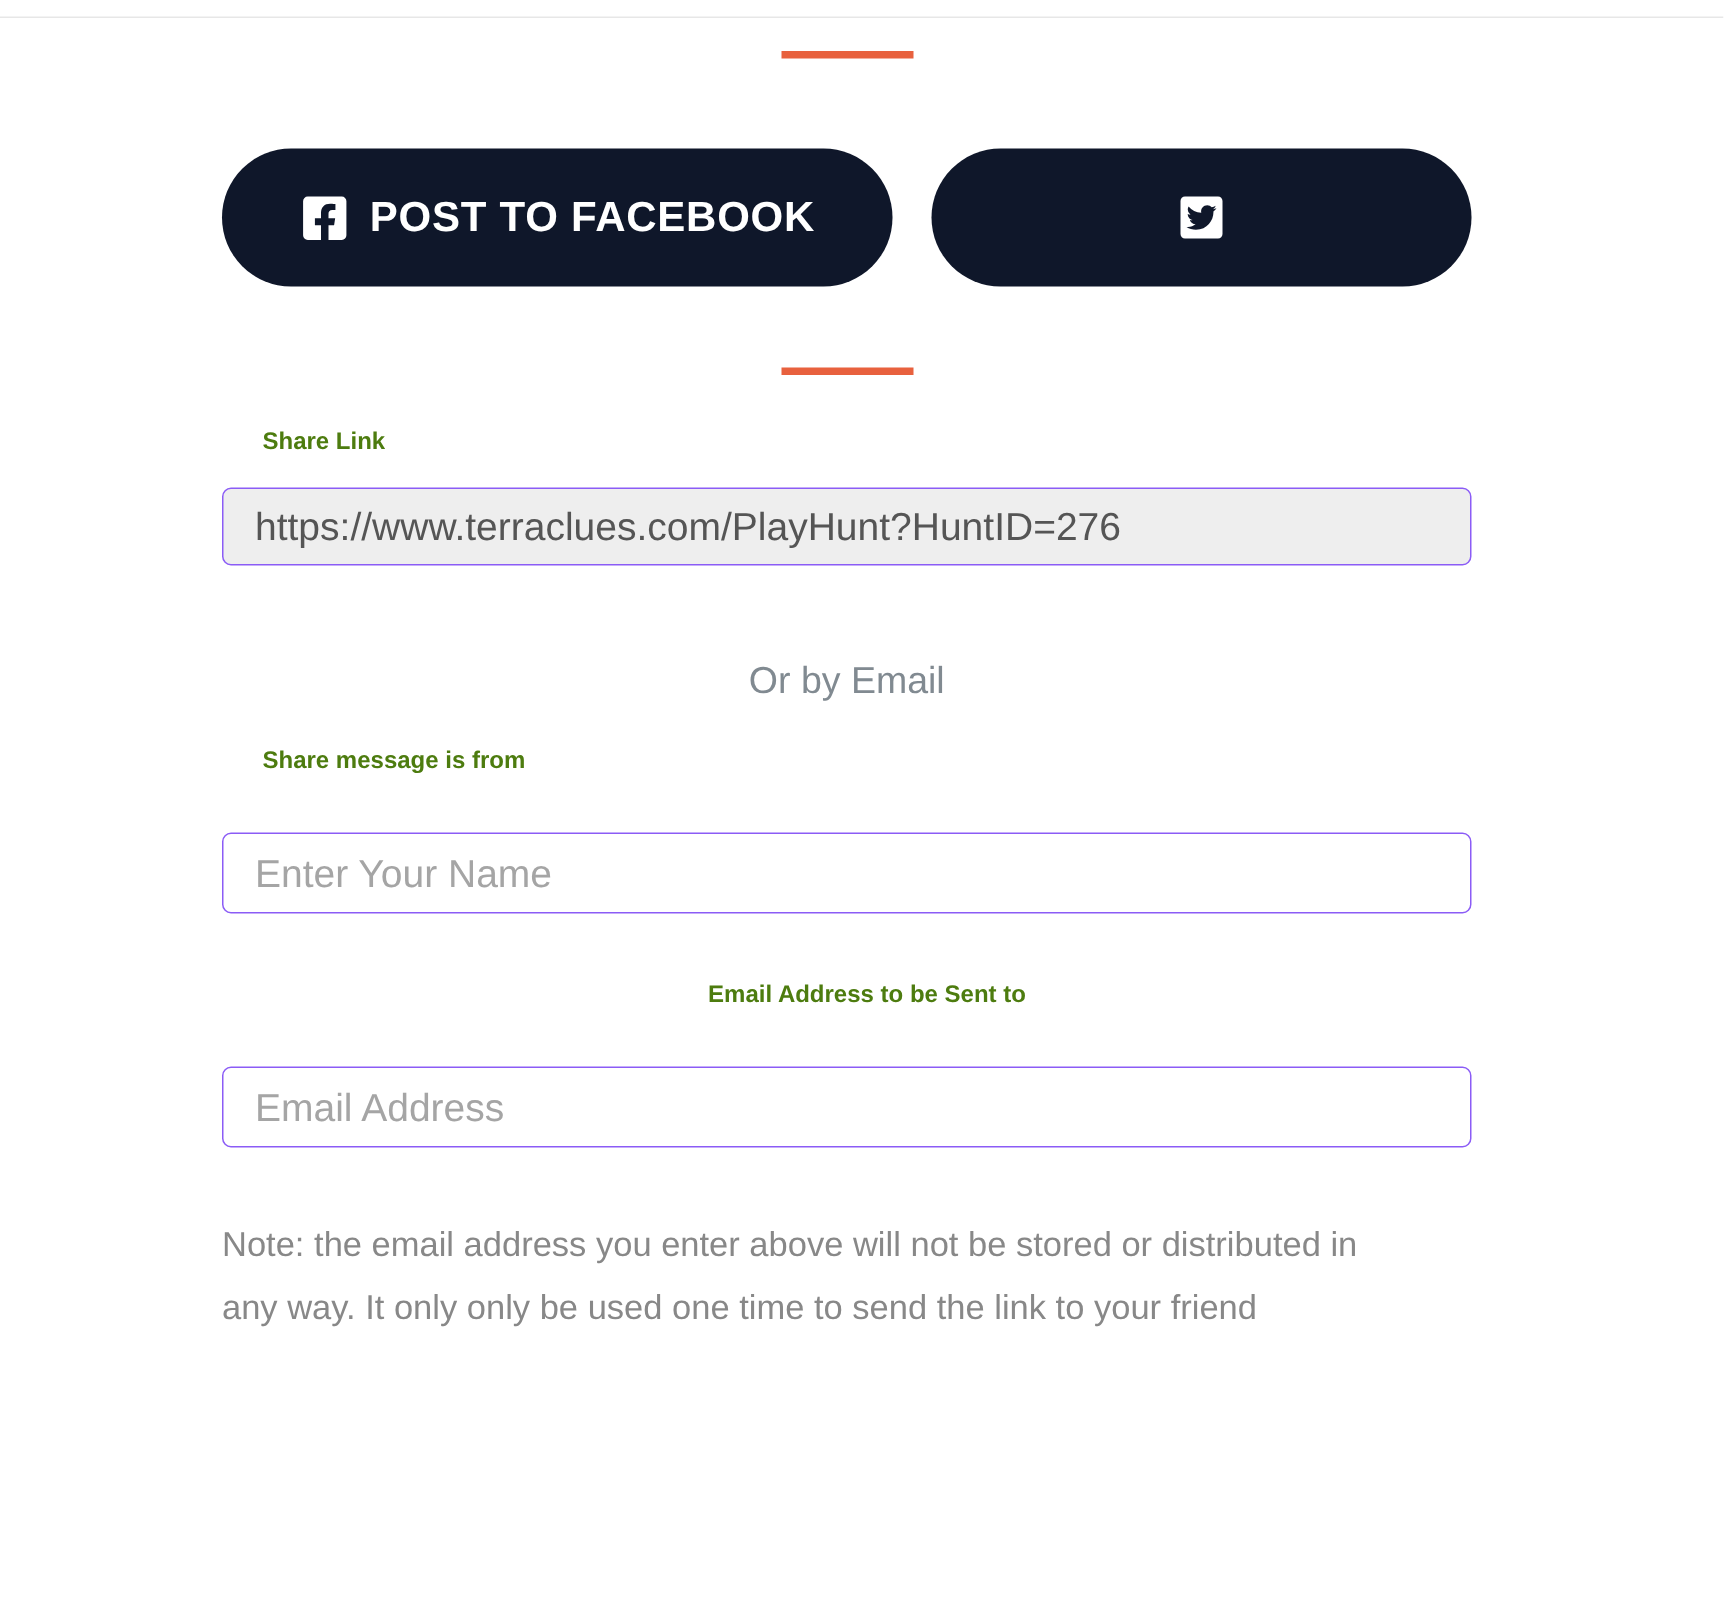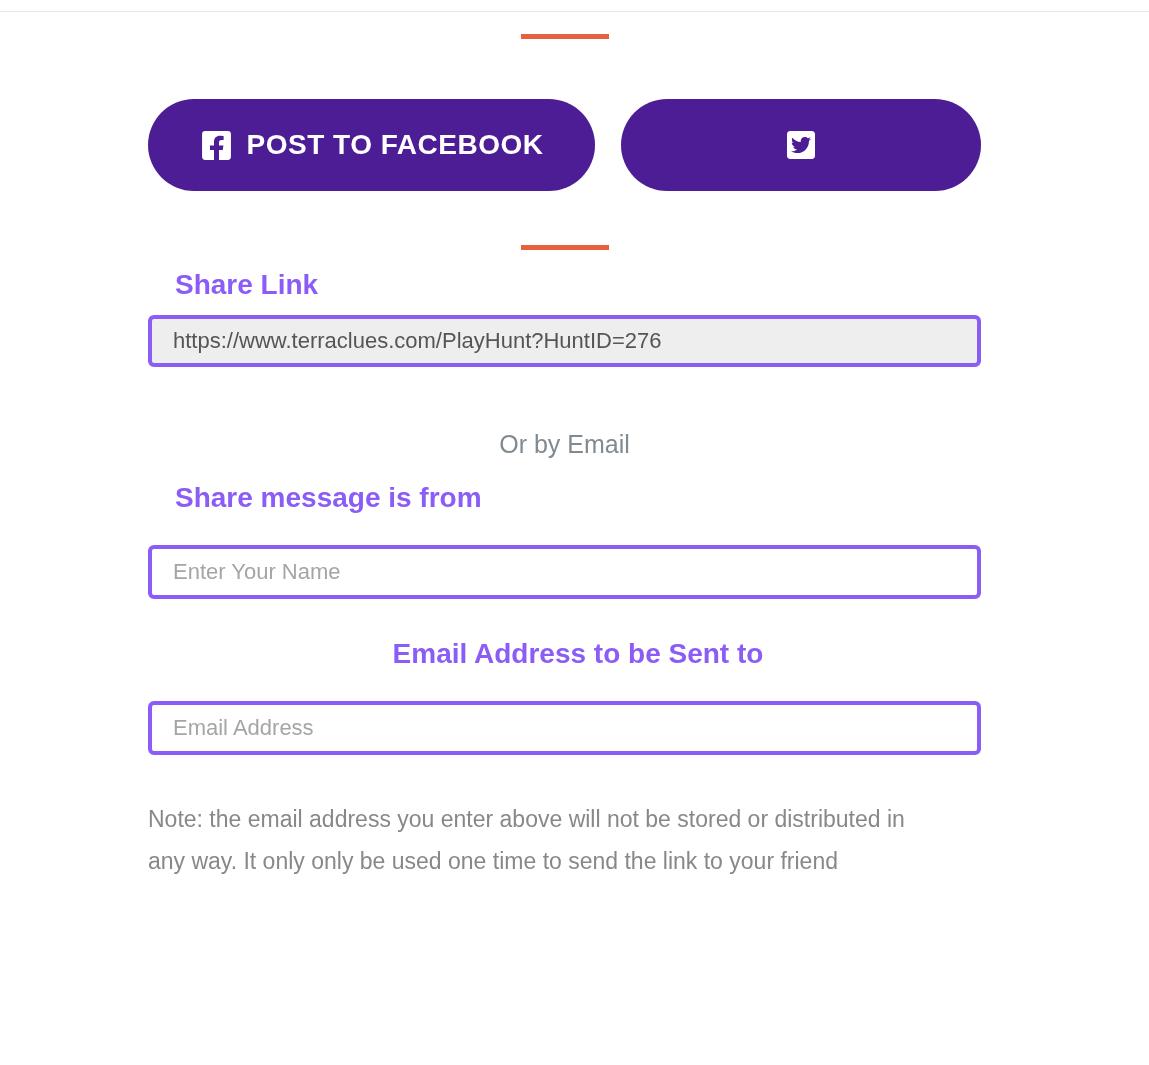--- a/index.html
+++ b/index.html
@@ -45,55 +45,55 @@
   .social-row {
     margin-top: 60px;
     display: flex;
     justify-content: space-between;
     align-items: center;
   }
   .btn-social {
     height: 92px;
     border: none;
     border-radius: 46px;
-    background: #4c1d95;
+    background: #0f172a;
     color: #ffffff;
     font-family: "Liberation Sans", sans-serif;
     font-weight: bold;
     font-size: 28px;
     letter-spacing: 0.5px;
     display: flex;
     align-items: center;
     justify-content: center;
     gap: 14px;
     cursor: pointer;
   }
   .btn-facebook { width: 447px; }
   .btn-twitter  { width: 360px; }
   .btn-social svg { display: block; }
   .divider-2 { margin-top: 54px; }
   .field-label {
     display: block;
-    margin: 24px 0 0;
+    margin: 34px 0 0;
     padding-left: 27px;
-    font-size: 28px;
+    font-size: 16px;
     line-height: 22px;
     font-weight: bold;
-    color: #8b5cf6;
+    color: #4d7c0f;
   }
   .text-input {
     display: block;
     width: 100%;
     margin-top: 19px;
     height: 54px;
-    border: 4px solid #8b5cf6;
+    border: 1px solid #8b5cf6;
     border-radius: 6px;
     padding: 0 21px;
     font-family: "Liberation Sans", sans-serif;
-    font-size: 22px;
+    font-size: 26px;
     color: #555555;
     background: #ffffff;
     outline: none;
   }
   .text-input::placeholder { color: #a5a5a5; opacity: 1; }
   .share-input {
     height: 52px;
     background: #eeeeee;
   }
   .or-email {

